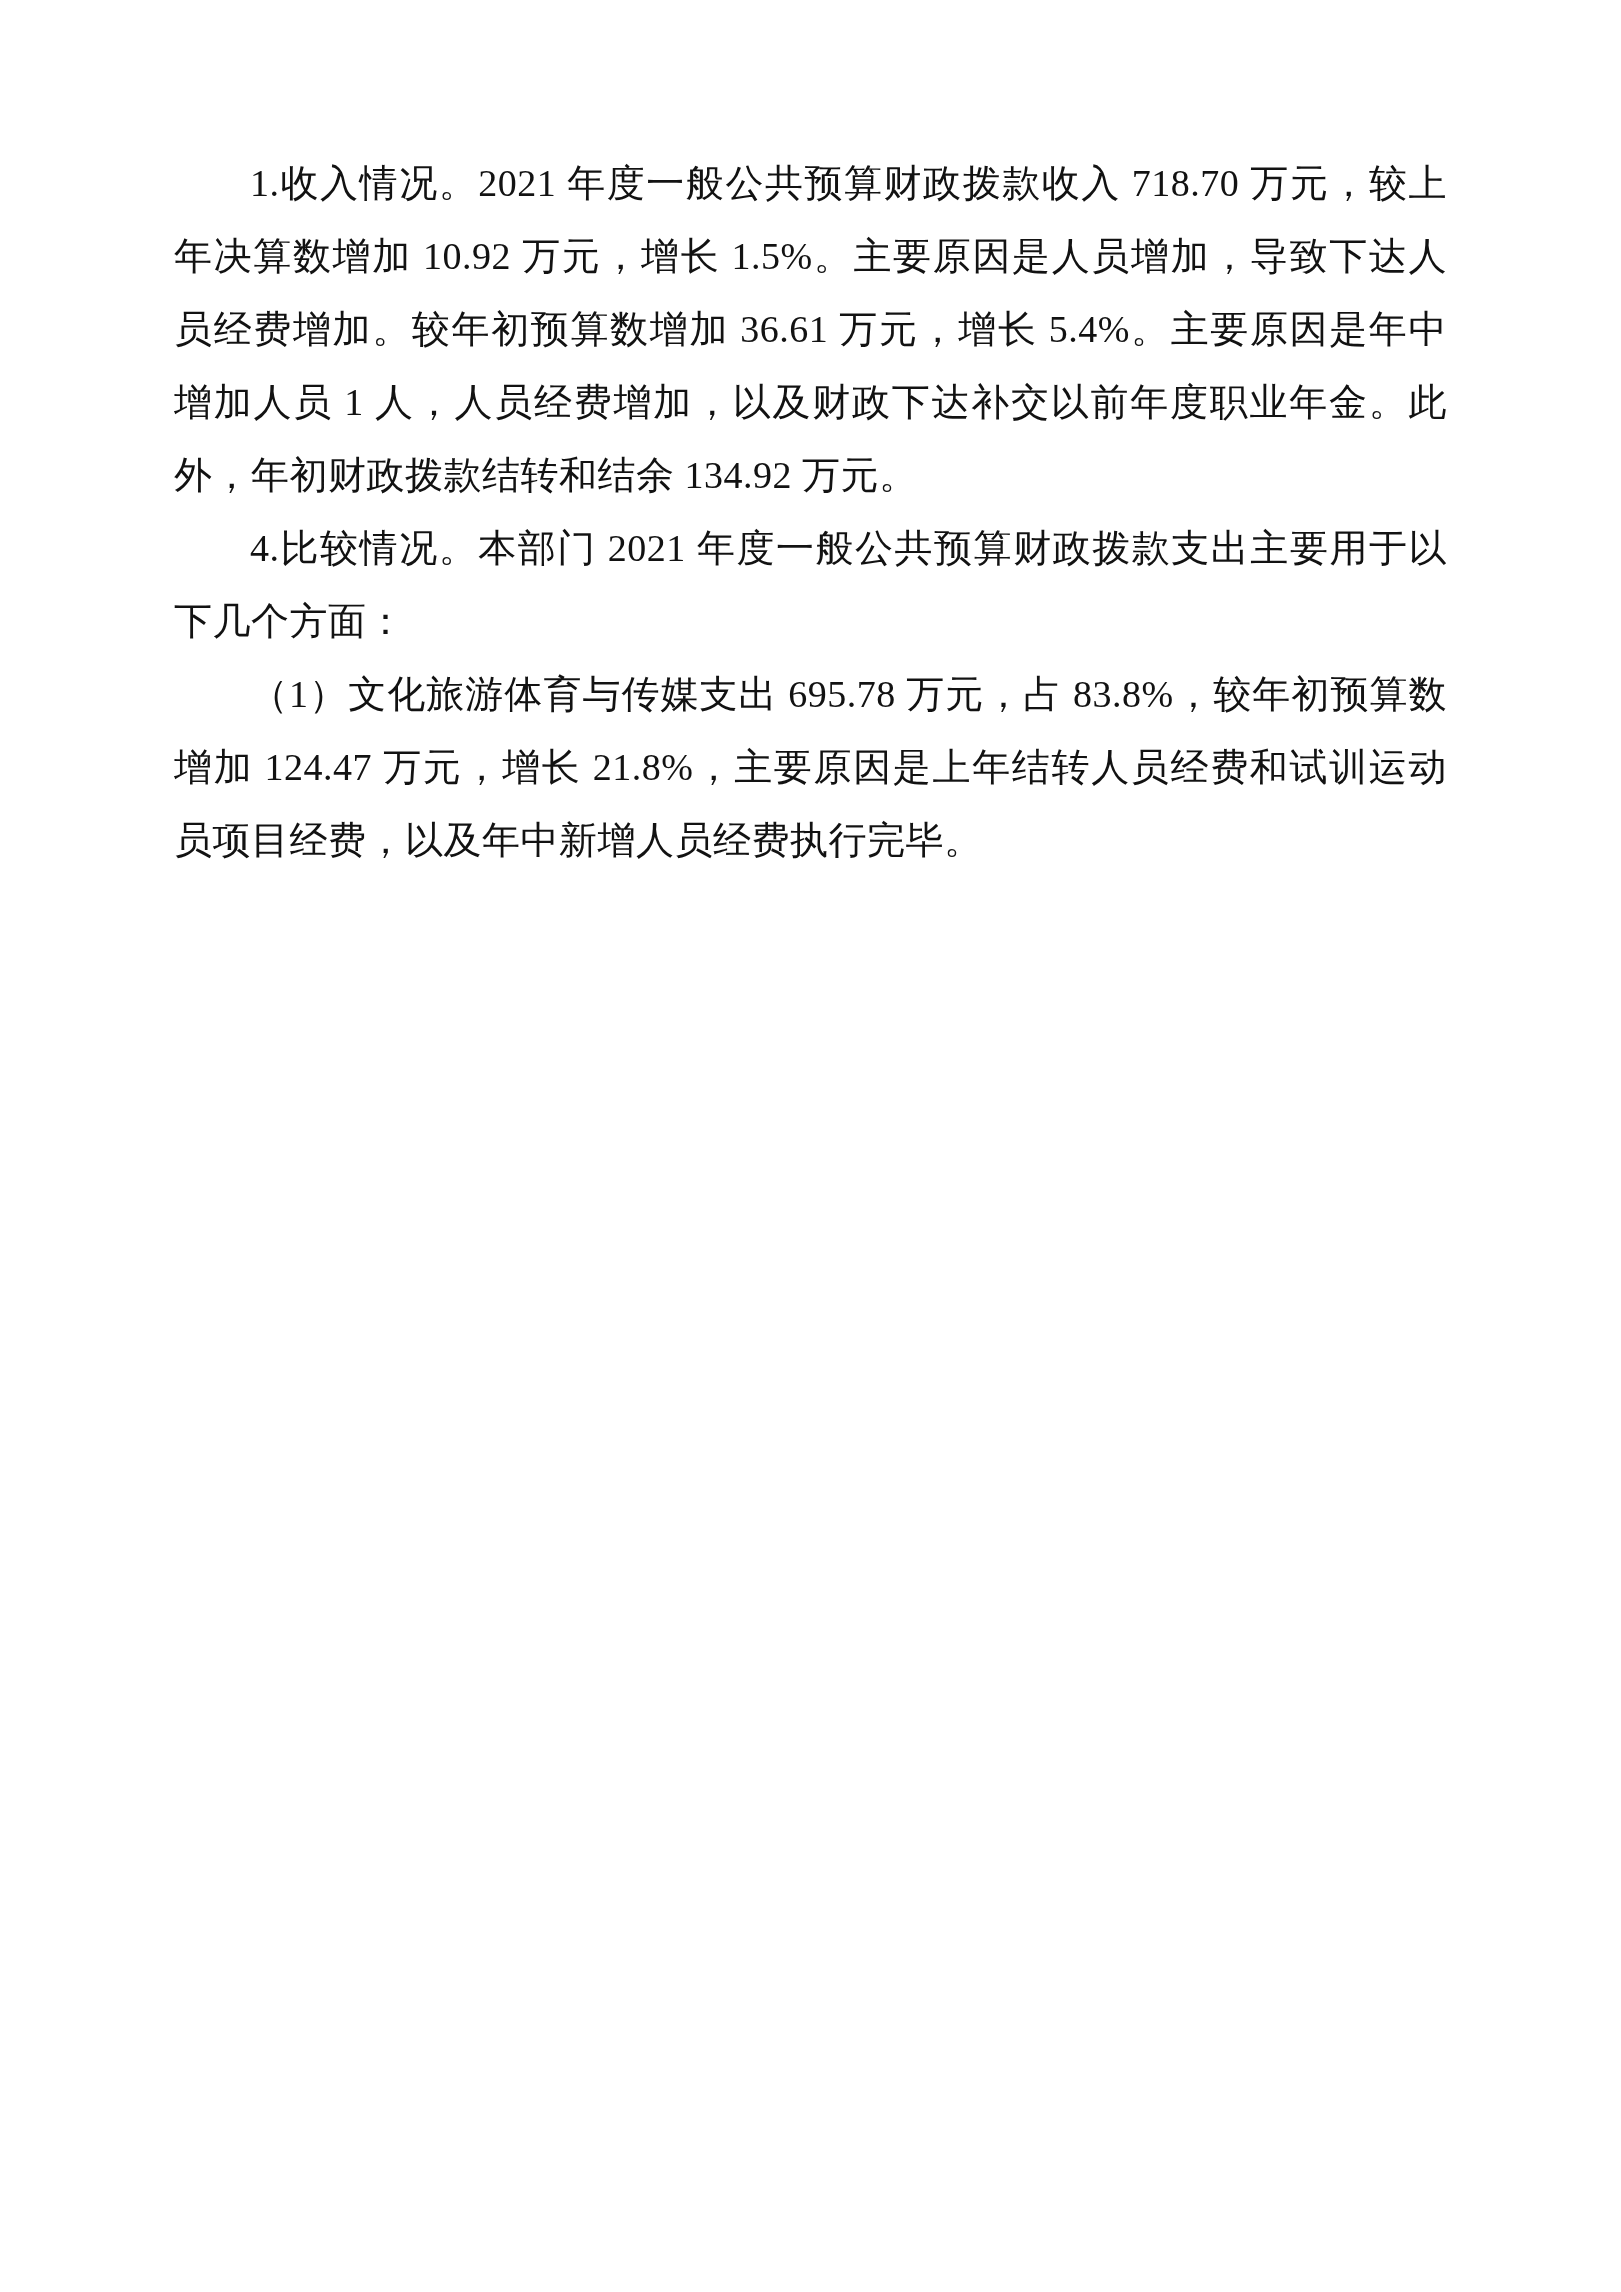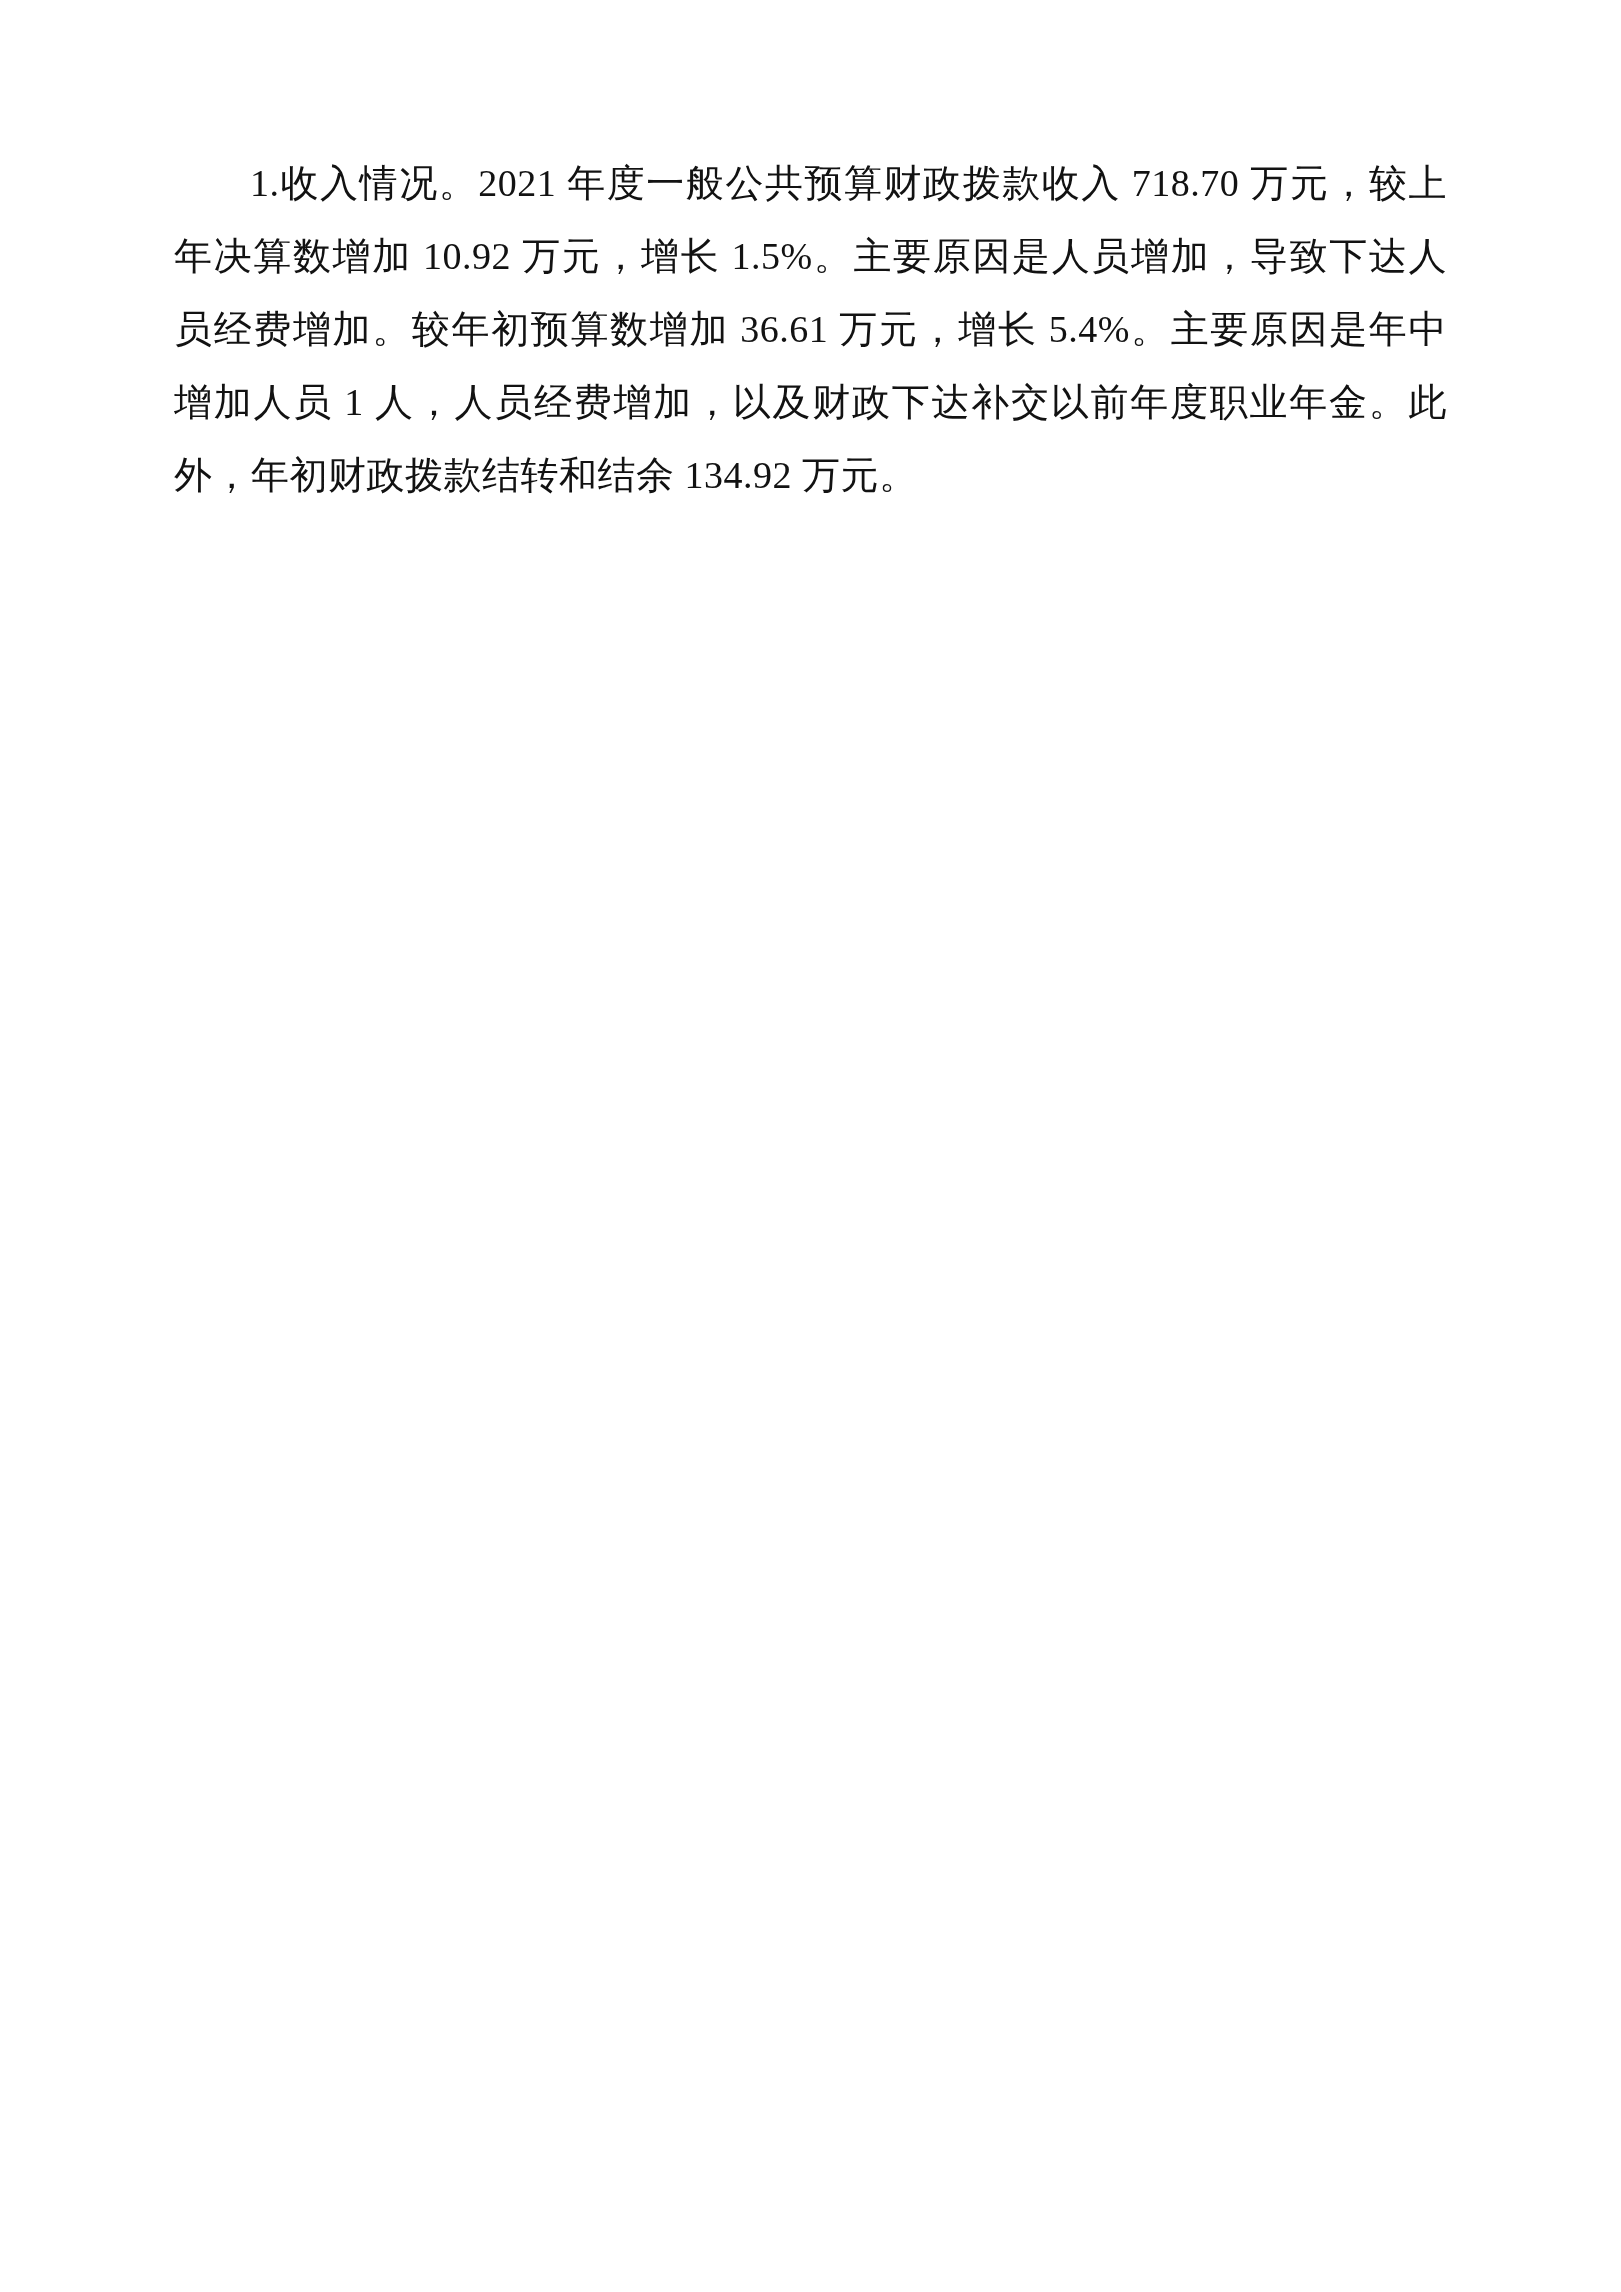--- a/index.html
+++ b/index.html
@@ -34,15 +34,17 @@
   p.para + p.para {
     margin-top: 0;
   }
 </style>
 </head>
 <body>
 
 <div class="page">
   <div class="doc-body">
     <p class="para">1.收入情况。2021 年度一般公共预算财政拨款收入 718.70 万元，较上年决算数增加 10.92 万元，增长 1.5%。主要原因是人员增加，导致下达人员经费增加。较年初预算数增加 36.61 万元，增长 5.4%。主要原因是年中增加人员 1 人，人员经费增加，以及财政下达补交以前年度职业年金。此外，年初财政拨款结转和结余 134.92 万元。</p>
+    <p class="para">4.比较情况。本部门 2021 年度一般公共预算财政拨款支出主要用于以下几个方面：</p>
+    <p class="para">（1）文化旅游体育与传媒支出 695.78 万元，占 83.8%，较年初预算数增加 124.47 万元，增长 21.8%，主要原因是上年结转人员经费和试训运动员项目经费，以及年中新增人员经费执行完毕。</p>
   </div>
 </div>
 
 
 </body></html>

